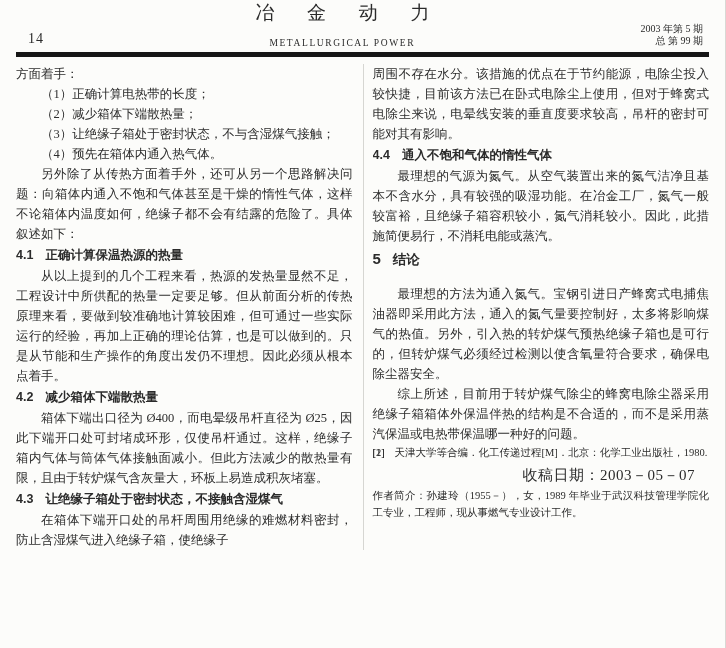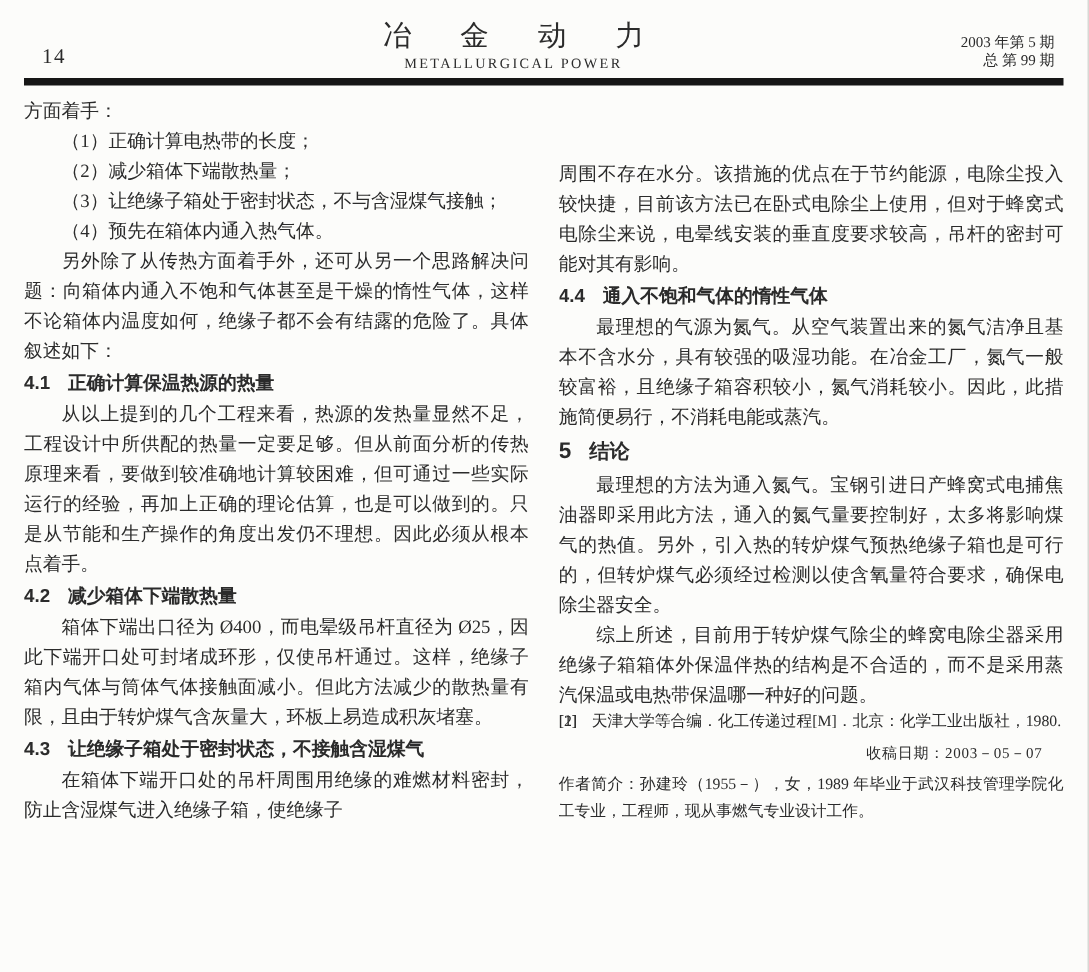--- a/index.html
+++ b/index.html
@@ -38,40 +38,39 @@
   }
   .j-cn {
     font-size: 19px;
     letter-spacing: 14px;
     text-indent: 14px;
     white-space: nowrap;
   }
   .j-en {
     font-size: 9.5px;
     letter-spacing: 1.6px;
-    margin-top: 1px;
+    margin-top: 12px;
     white-space: nowrap;
   }
   .issue {
     font-size: 10px;
     line-height: 12px;
     white-space: nowrap;
     text-align: right;
     padding-bottom: 1px;
   }
   .rule {
     height: 5px;
     background: #161616;
     margin-top: 4px;
   }
   
   .columns {
     display: flex;
     margin-top: 7px;
-    align-items: flex-end;
   }
   .col {
     width: 337px;
     font-size: 12.5px;
     line-height: 20px;
     text-align: justify;
     word-break: break-all;
   }
   .col-divider {
     width: 1px;
@@ -87,21 +86,21 @@
     margin-bottom: 1px;
     white-space: nowrap;
     overflow: hidden;
   }
   .sec-num {
     font-family: "Liberation Sans", "DejaVu Sans", sans-serif;
     font-weight: bold;
     margin-right: 12px;
   }
   .sec5 .sec-num { font-size: 15px; }
-  .sec5 { font-size: 13.5px; margin-top: 3px; margin-bottom: 2px; }
+  .sec5 { font-size: 13.5px; margin-top: 3px; margin-bottom: 14px; }
   
   .ref-head {
     text-align: center;
     font-size: 11.5px;
     letter-spacing: 5px;
     margin-top: 2px;
     margin-bottom: 1px;
     font-weight: bold;
   }
   .ref {
@@ -111,21 +110,21 @@
     position: relative;
     text-align: justify;
   }
   .ref-label {
     position: absolute;
     left: 0;
     top: 0;
   }
   .received {
     text-align: right;
-    font-size: 10px;
+    font-size: 15px;
     padding-right: 14px;
     margin-top: 3px;
     letter-spacing: 0.5px;
   }
   .bio {
     font-size: 10.5px;
     line-height: 17.5px;
     margin-top: 2px;
     text-align: justify;
   }

